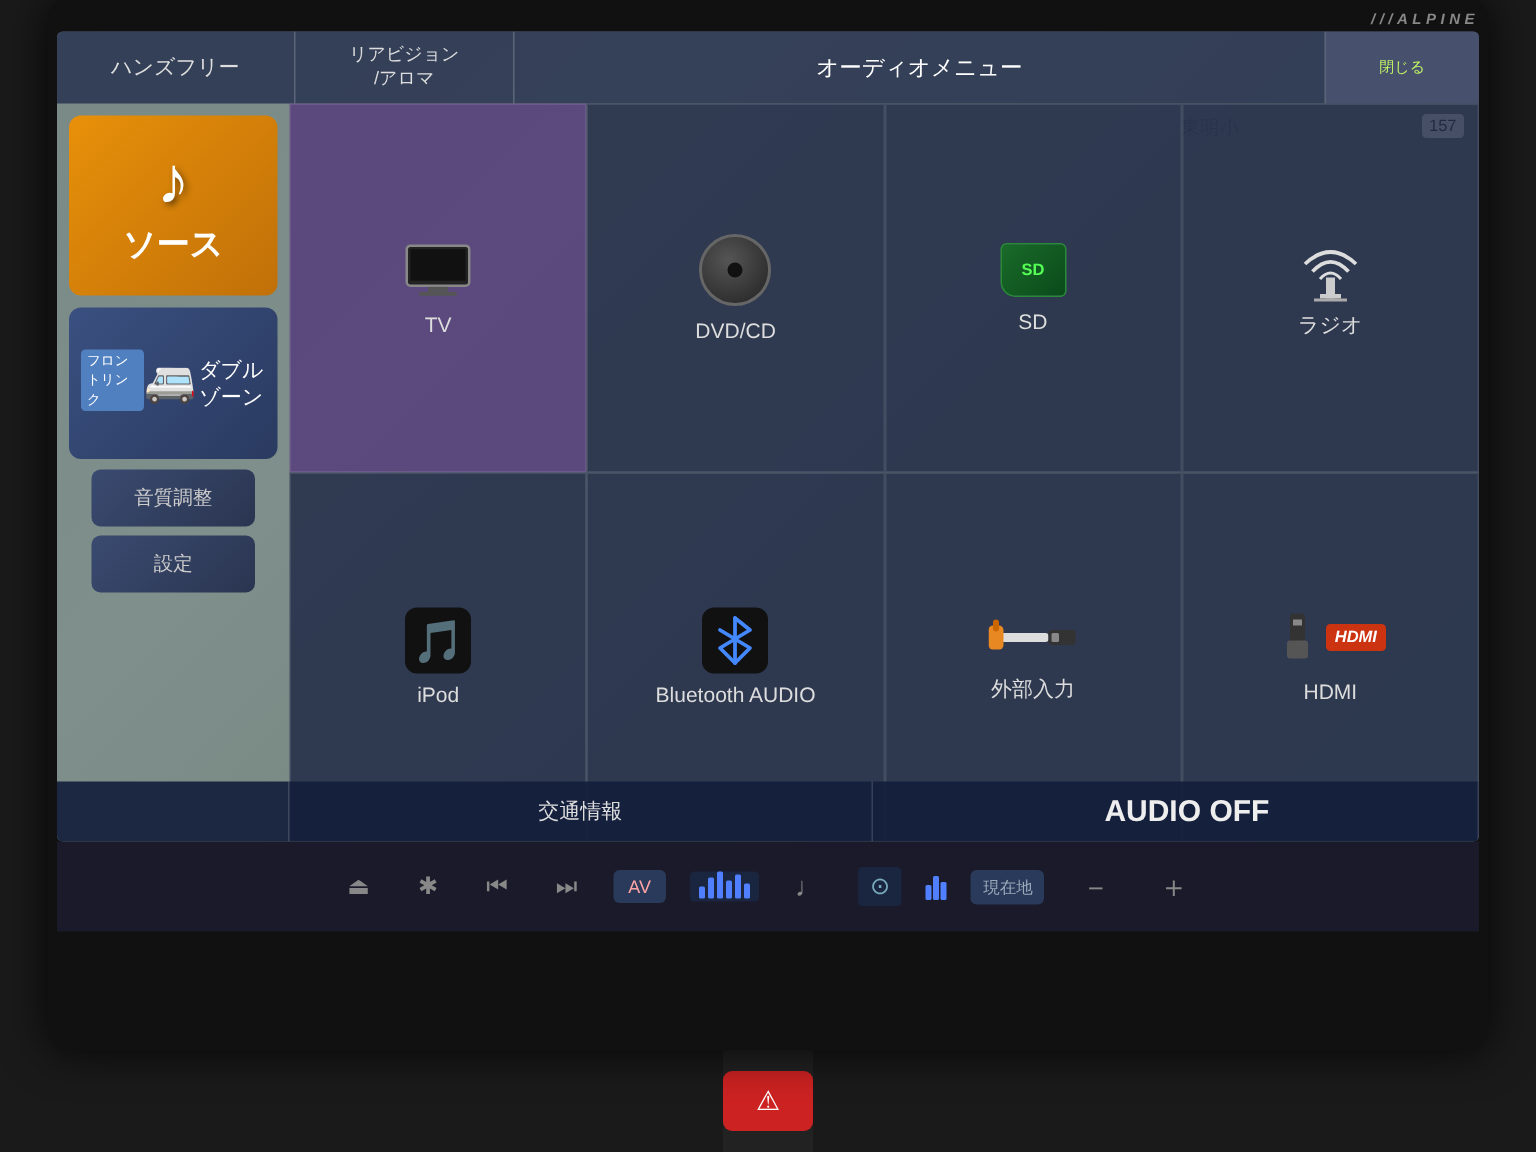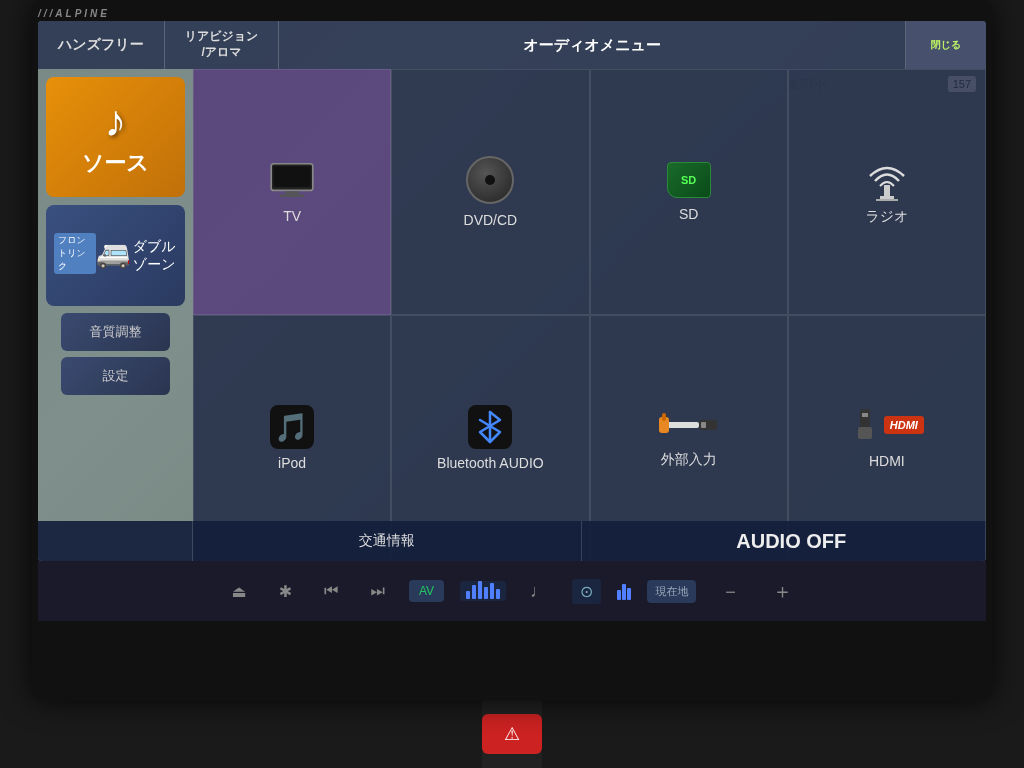--- a/index.html
+++ b/index.html
@@ -19,21 +19,21 @@
       width: 960px;
       height: 700px;
       background: #111;
       border-radius: 12px;
       padding: 6px;
       position: relative;
       box-shadow: 0 0 30px rgba(0,0,0,0.8);
     }
 
     .alpine-logo {
-      text-align: left;
+      text-align: right;
       color: #888;
       font-size: 10px;
       letter-spacing: 3px;
       padding: 2px 0;
       font-style: italic;
       font-weight: bold;
     }
 
     .screen-area {
       width: 100%;
@@ -63,27 +63,26 @@
       background: rgba(40,50,80,0.85);
       display: flex;
       align-items: stretch;
       z-index: 10;
     }
 
     .top-nav-item {
       display: flex;
       align-items: center;
       justify-content: center;
-      padding: 0 20px;
+      padding: 0 36px;
       color: #ddd;
       font-size: 14px;
       border-right: 1px solid rgba(255,255,255,0.2);
       cursor: pointer;
       white-space: nowrap;
-      font-weight: bold;
     }
 
     .top-nav-item.center {
       flex: 1;
       font-size: 15px;
       color: #fff;
     }
 
     .top-nav-item.close-btn {
       background: rgba(80,90,120,0.7);
@@ -296,21 +295,21 @@
       color: #888;
       font-size: 16px;
       cursor: pointer;
       padding: 4px 8px;
       border-radius: 4px;
       user-select: none;
     }
 
     .av-btn {
       background: #2a3a5a;
-      color: #22c55e;
+      color: #fca5a5;
       font-size: 12px;
       padding: 4px 10px;
       border-radius: 4px;
       cursor: pointer;
     }
 
     .music-bars {
       display: flex;
       align-items: flex-end;
       gap: 2px;

